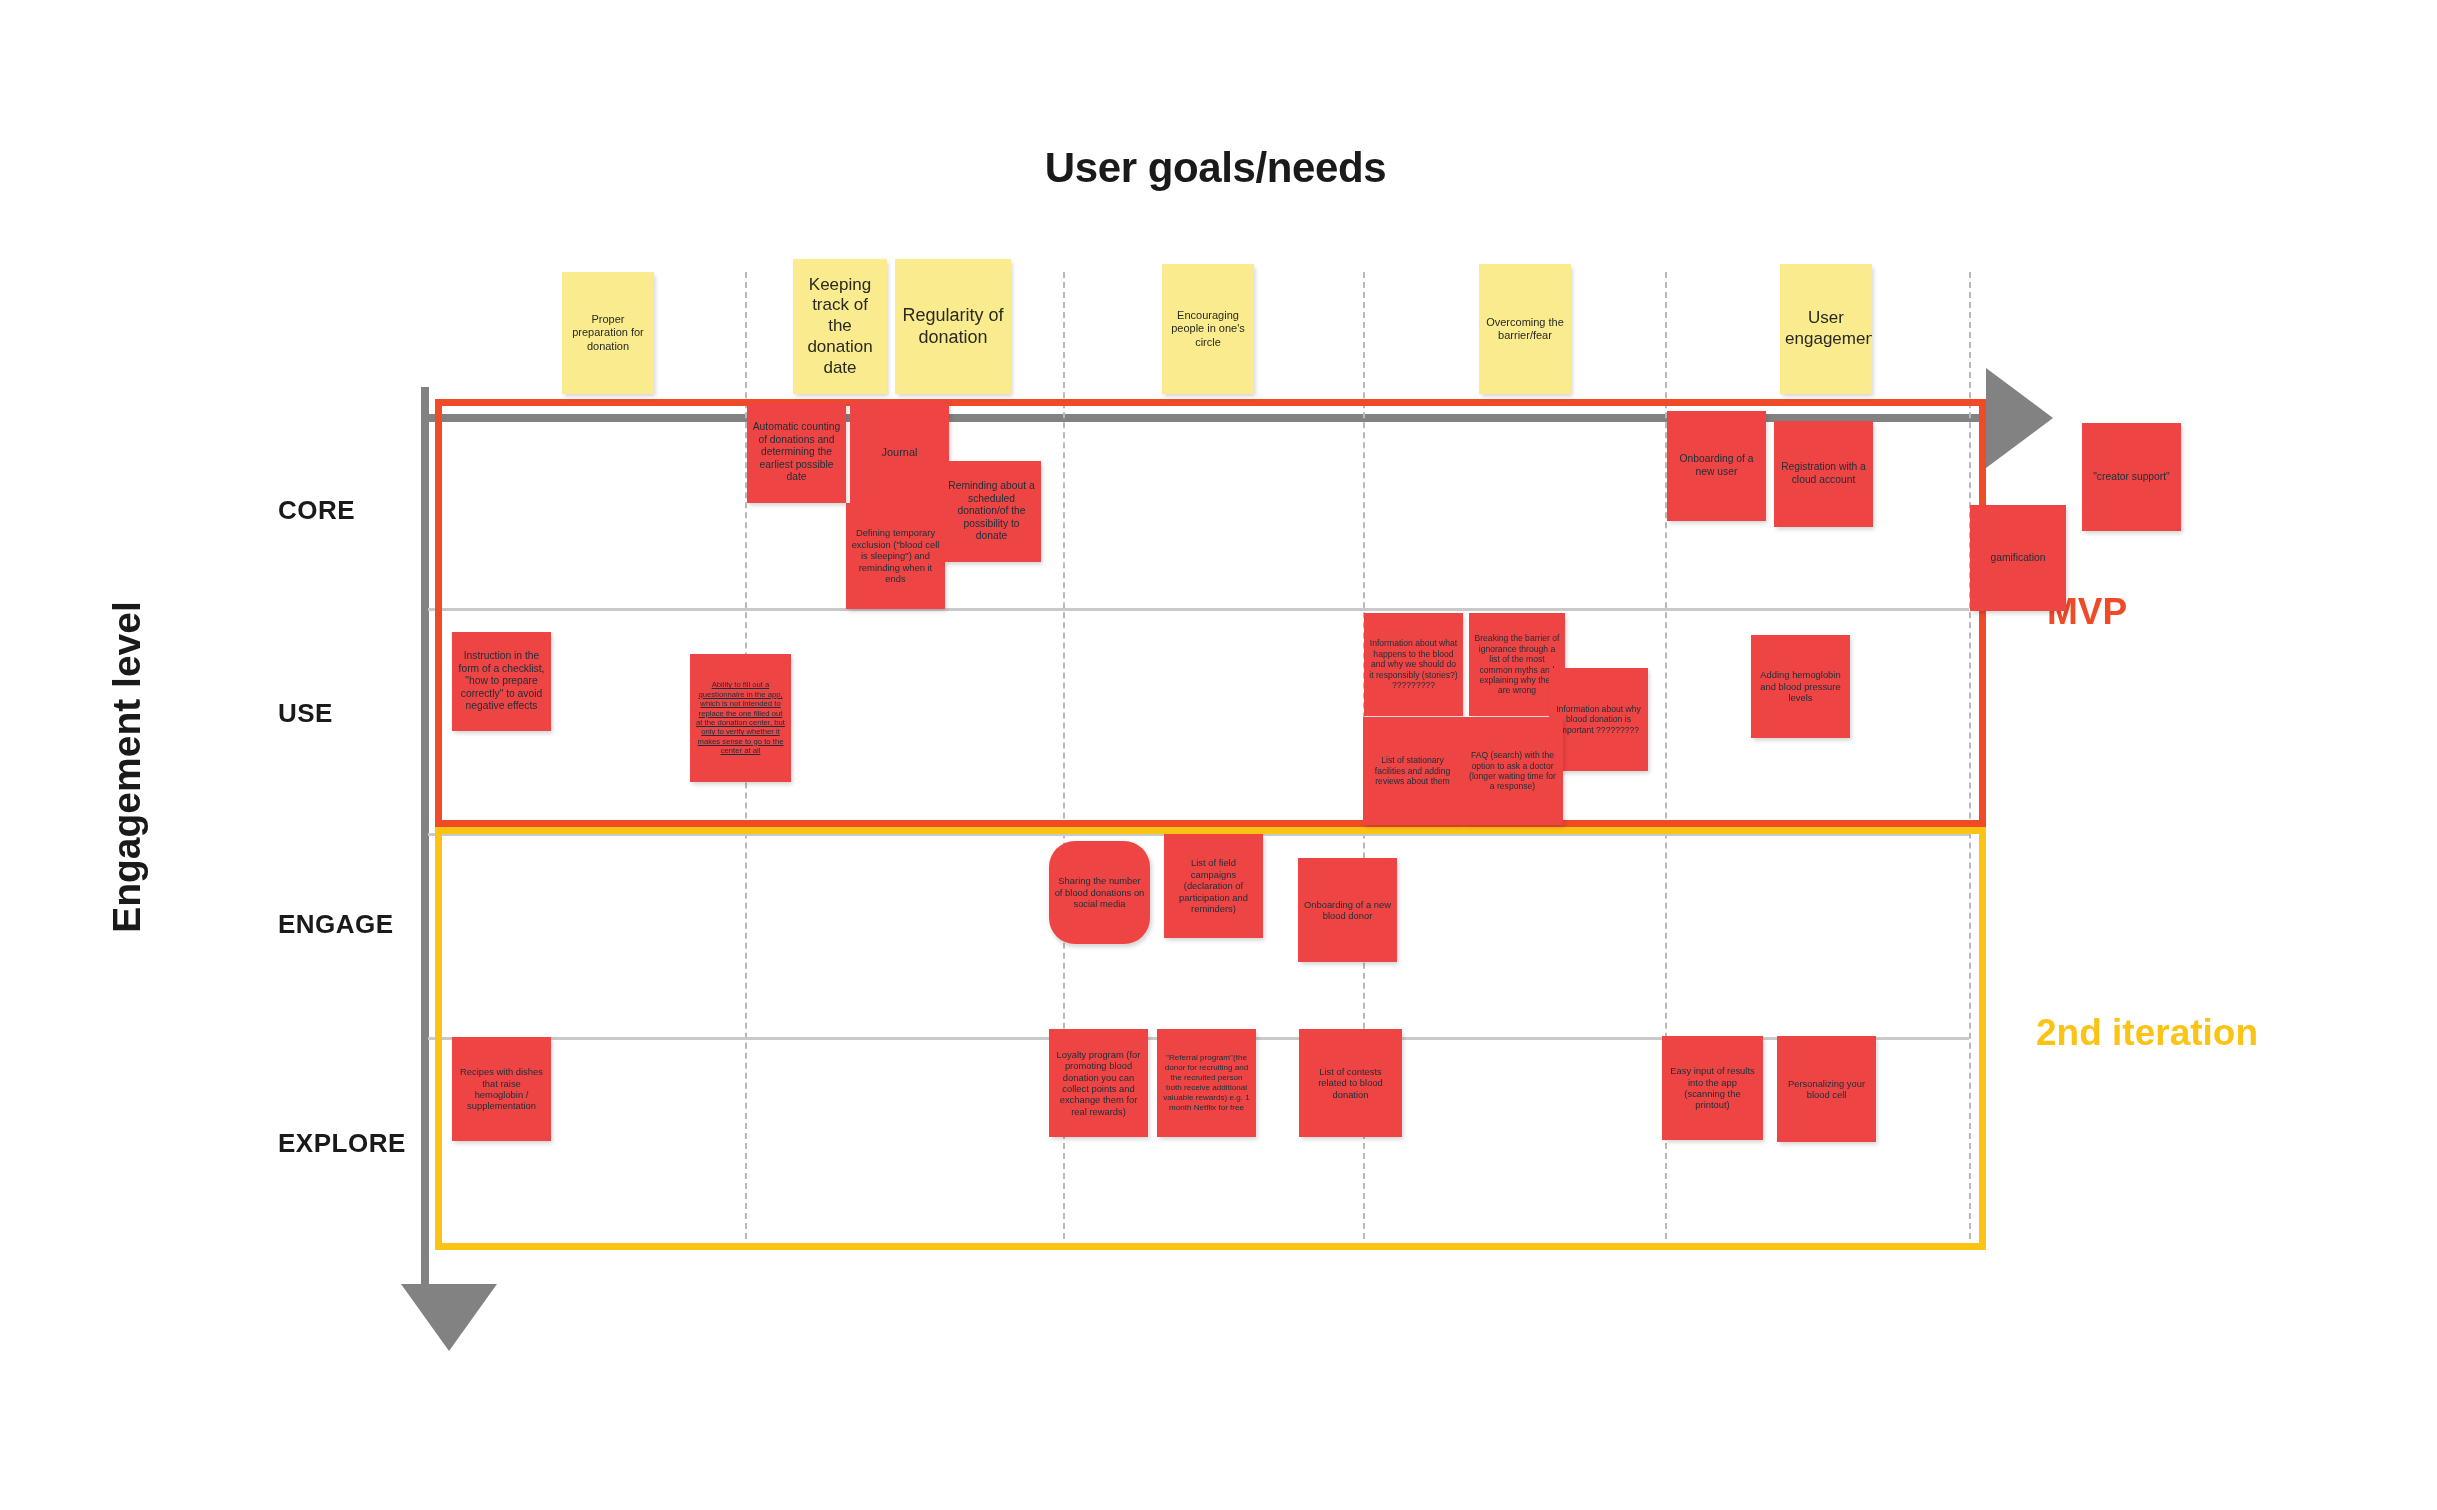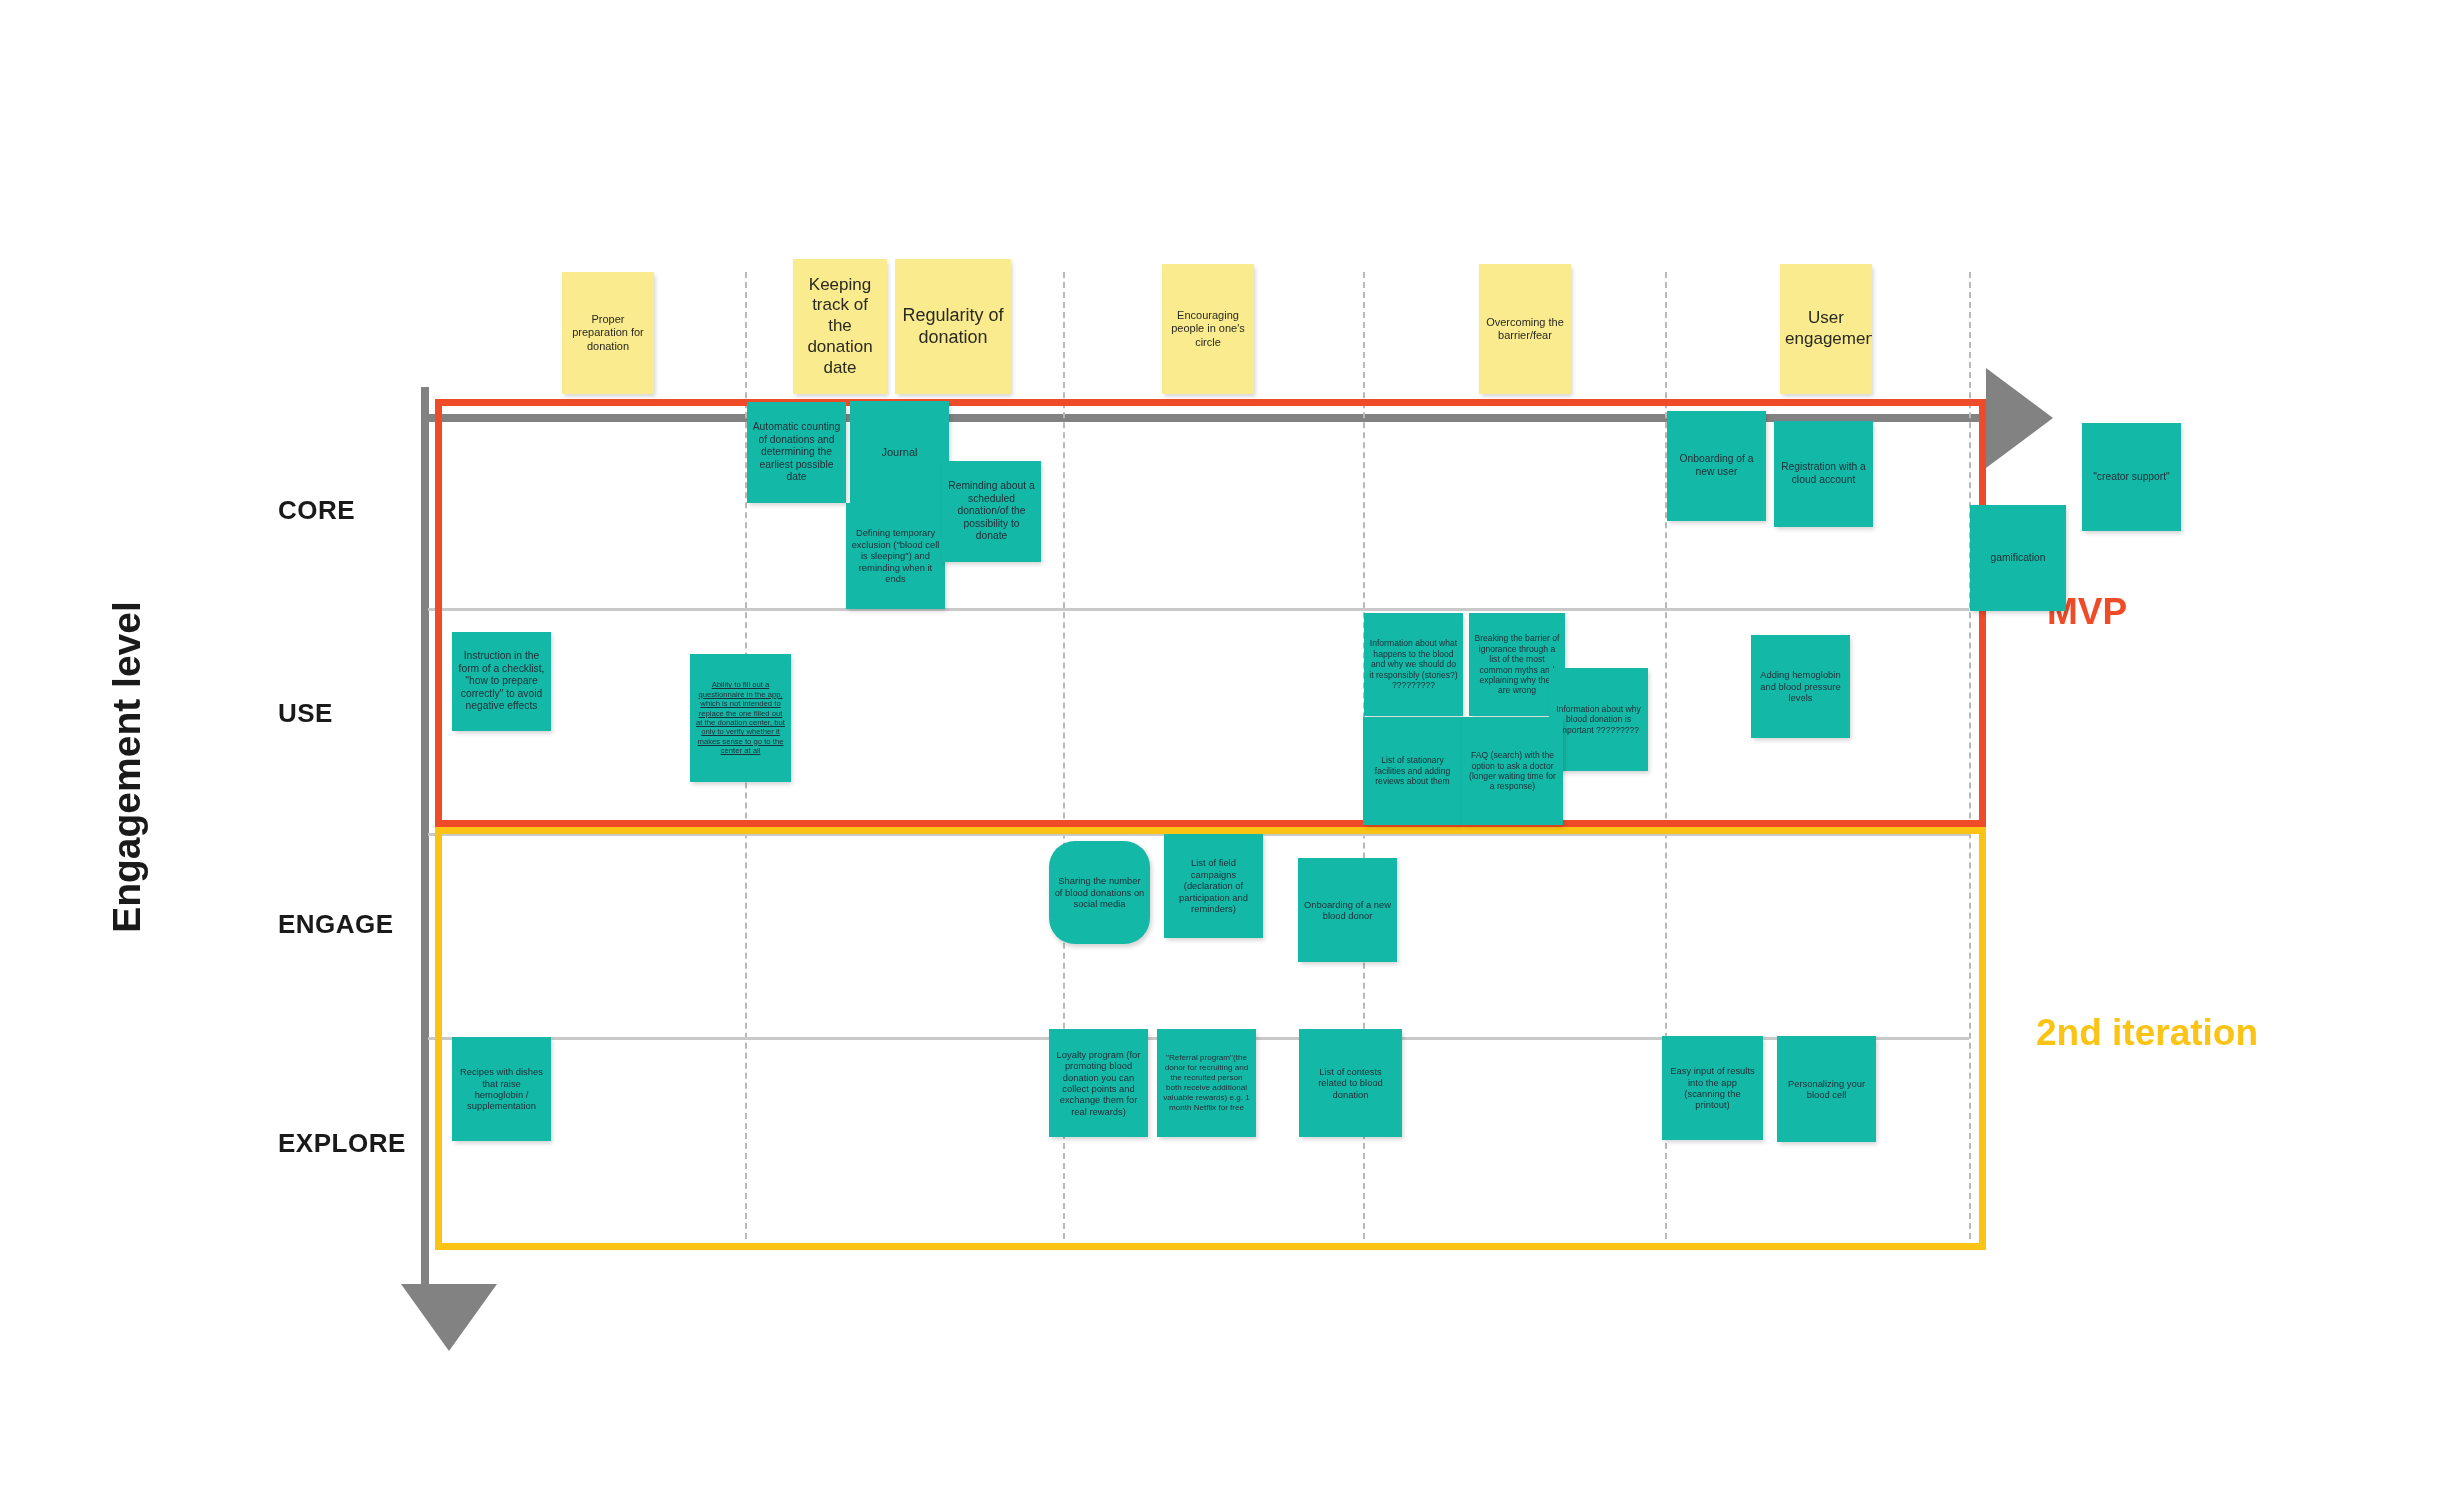--- a/index.html
+++ b/index.html
@@ -39,28 +39,29 @@
   .rel-tag{position:absolute;font-size:37px;font-weight:bold;white-space:nowrap;}
   .tag-mvp{color:#f04b28;}
   .tag-2nd{color:#fbc314;}
 
   
   .note{position:absolute;box-sizing:border-box;display:flex;align-items:center;
     justify-content:center;text-align:center;padding:3.4px 5.1px;
     box-shadow:1.7px 2.6px 4.3px rgba(0,0,0,0.17);line-height:1.22;
     overflow:hidden;color:#20303a;}
   .note.yellow{background:#faeb8f;color:#2a2a20;}
-  .note.blue{background:#14b8a6;}
+  .note.blue{background:#ef4444;}
   .note span{display:block;width:100%;}
 </style>
 </head>
 <body>
 
 <div id="board">
 
+  <div class="title-top">User goals/needs</div>
   <div class="title-left">Engagement level</div>
 
   <div class="axis-v"></div>
   <div class="axis-arrow-down"></div>
   <div class="axis-h"></div>
   <div class="axis-arrow-right"></div>
 
   <div class="row-label" style="left:278px;top:495px;">CORE</div>
   <div class="row-label" style="left:278px;top:698px;">USE</div>
   <div class="row-label" style="left:278px;top:909px;">ENGAGE</div>

